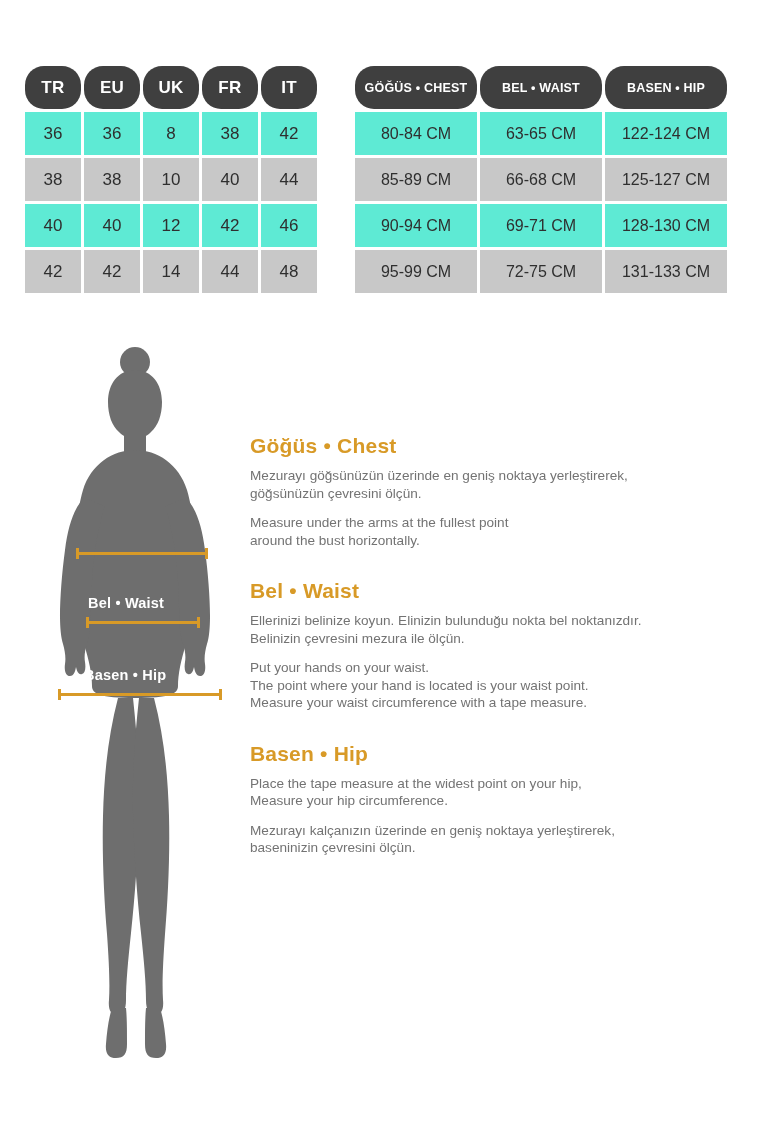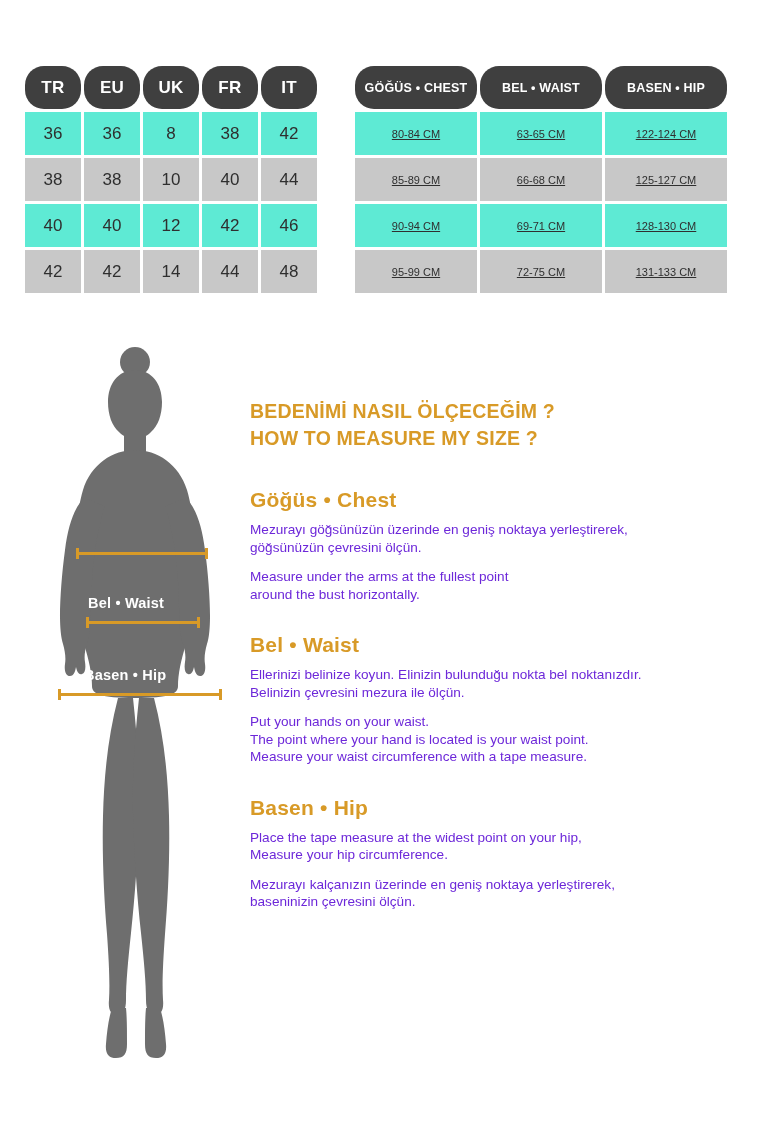--- a/index.html
+++ b/index.html
@@ -50,21 +50,21 @@
   .table-right th.c-hip   { width: 122px; }
 
   td {
     height: 43px;
     text-align: center;
     font-size: 17px;
     color: #2f2f2f;
     background: #5eead4;
   }
   .table-left td { width: 56px; }
-  .table-right td { width: 122px; font-size: 11px; text-decoration: underline; }
+  .table-right td { width: 122px; font-size: 16px; }
   tr.alt td { background: #c8c8c8; }
 
   
   .figure {
     position: absolute;
     left: 14px;
     top: 330px;
     width: 230px;
     height: 790px;
   }
@@ -120,21 +120,21 @@
   .section h3 {
     color: #d89a27;
     font-size: 21px;
     font-weight: bold;
     letter-spacing: 0.2px;
     margin-bottom: 9px;
   }
   .section p {
     font-size: 13.6px;
     line-height: 17.5px;
-    color: #6d28d9;
+    color: #737373;
     margin-bottom: 12px;
   }
   .section p:last-child { margin-bottom: 0; }
   .sec-chest { margin-top: 36px; }
   .sec-waist { margin-top: 30px; }
   .sec-hip   { margin-top: 30px; }
 </style>
 </head>
 <body>
 
@@ -248,24 +248,20 @@
 
     <span class="measure-label lbl-waist">Bel • Waist</span>
     <span class="measure-line line-waist"></span>
 
     <span class="measure-label lbl-hip">Basen • Hip</span>
     <span class="measure-line line-hip"></span>
   </div>
 
   <div class="content">
 
-    <div class="headline">
-      <div>BEDENİMİ NASIL ÖLÇECEĞİM ?</div>
-      <div>HOW TO MEASURE MY SIZE ?</div>
-    </div>
 
     <div class="section sec-chest">
       <h3>Göğüs • Chest</h3>
       <p style="white-space: pre-line;">Mezurayı göğsünüzün üzerinde en geniş noktaya yerleştirerek,
 göğsünüzün çevresini ölçün.</p>
       <p style="white-space: pre-line;">Measure under the arms at the fullest point
 around the bust horizontally.</p>
     </div>
 
     <div class="section sec-waist">

